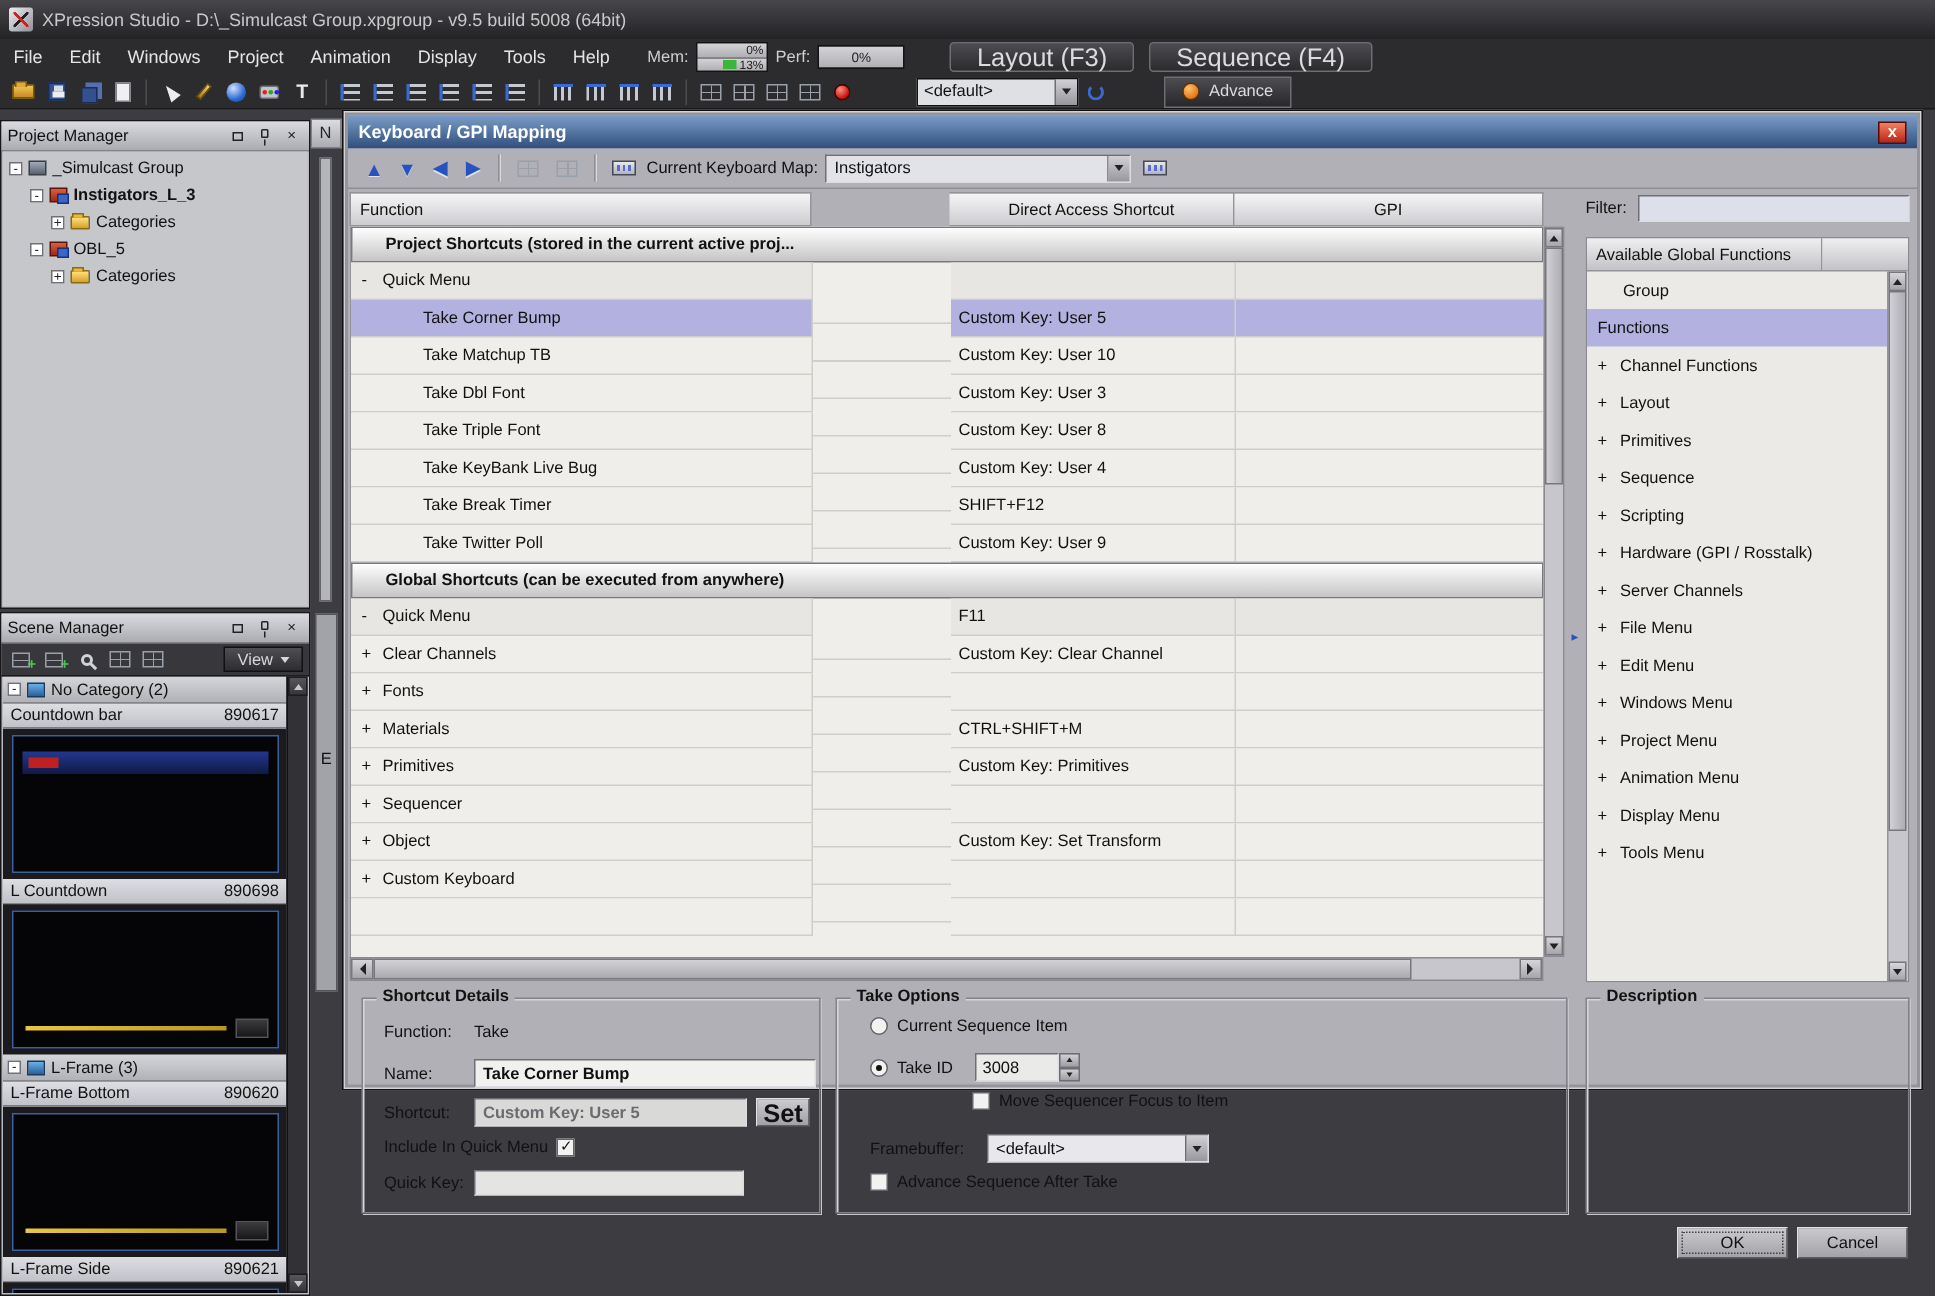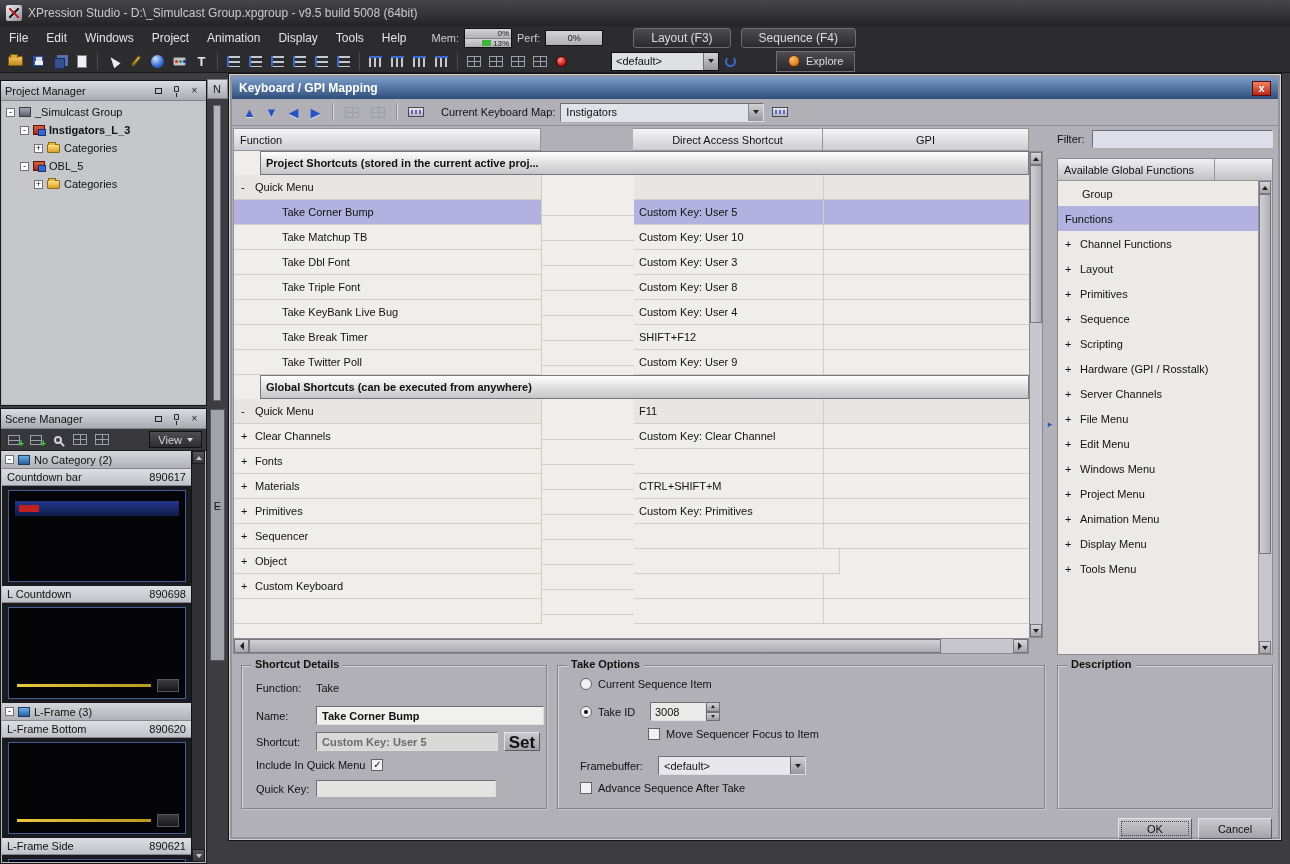--- a/index.html
+++ b/index.html
@@ -14,21 +14,21 @@
 .menu-items{display:flex;height:100%;}
 .menu-item{padding:0 9px;display:flex;align-items:center;cursor:default;}
 .gauges{display:flex;align-items:center;gap:5px;margin-left:16px;color:#cfcfd2;font-size:11px;}
 .gauge{border:1px solid #131315;}
 .gauge.mem{width:48px;height:20px;display:flex;flex-direction:column;font-size:8px;line-height:9px;color:#222;}
 .g-row{display:flex;align-items:center;justify-content:flex-end;gap:2px;height:9px;background:linear-gradient(#d4d4d8,#b0b0b4);padding:0 2px;}
 .g-row + .g-row{border-top:1px solid #84848a;}
 .g-bar{width:9px;height:6px;background:#3db53d;display:inline-block;}
 .gauge.perf{width:58px;height:16px;display:flex;align-items:center;justify-content:center;font-size:9px;color:#222;background:linear-gradient(#d4d4d8,#b0b0b4);}
 .mode-buttons{display:flex;gap:10px;margin-left:30px;}
-.mode-btn{height:20px;padding:0 17px;background:linear-gradient(#4c4c51,#2b2b2e);border:1px solid #6d6d73;border-radius:3px;color:#dcdcde;font-size:12px;font-family:inherit;}
+.mode-btn{height:20px;padding:0 17px;background:linear-gradient(#4c4c51,#2b2b2e);border:1px solid #6d6d73;border-radius:3px;color:#dcdcde;font-size:17px;font-family:inherit;}
 .toolbar{position:absolute;top:50px;left:0;right:0;height:23px;background:#2c2c2f;display:flex;align-items:center;gap:1px;padding:0 5px;border-bottom:1px solid #1a1a1c;}
 .tb-sep{width:1px;height:17px;background:#4c4c50;margin:0 4px;flex:none;}
 .tbi{width:21px;height:21px;display:flex;align-items:center;justify-content:center;position:relative;flex:none;}
 .tb-combo{width:108px;height:19px;background:#dfe0e4;border:1px solid #111;display:flex;align-items:center;margin-left:38px;flex:none;}
 .tb-combo .val{flex:1;padding:0 4px;color:#111;white-space:nowrap;overflow:hidden;}
 .combo-btn{width:15px;height:100%;background:linear-gradient(#d0d0d5,#97979d);border-left:1px solid #6d6d73;display:flex;align-items:center;justify-content:center;flex:none;}
 .tri-down{width:0;height:0;border:3px solid transparent;border-top:4px solid #222;margin-top:3px;}
 .tri-up{width:0;height:0;border:3px solid transparent;border-bottom:4px solid #222;margin-bottom:3px;}
 .explore-btn{height:21px;display:flex;align-items:center;gap:6px;padding:0 11px;margin-left:34px;background:linear-gradient(#4c4c51,#28282b);border:1px solid #6d6d73;color:#dcdcde;font-size:11px;flex:none;}
 
@@ -100,40 +100,40 @@
 .t-l-countdown::before,.t-l-frame-bottom::before{content:"";position:absolute;left:8px;right:34px;bottom:11px;height:3px;background:linear-gradient(90deg,#e8c840,#b89820);}
 .t-l-countdown::after,.t-l-frame-bottom::after{content:"";position:absolute;right:6px;bottom:6px;width:20px;height:11px;background:linear-gradient(#3c3c40,#17171a);border:1px solid #555;}
 
 
 .mid-strip{position:absolute;left:207px;top:73px;width:21px;height:791px;background:#3d3d41;overflow:hidden;}
 .mid-top{position:absolute;left:0;top:6px;width:21px;height:20px;background:linear-gradient(#dadbe0,#abacb2);border:1px solid #808086;color:#222;display:flex;align-items:center;padding-left:5px;}
 .mid-bar{position:absolute;left:6px;top:32px;width:8px;height:296px;background:#b4b5ba;border:1px solid #64646a;}
 .mid-bar2{position:absolute;left:3px;top:336px;width:15px;height:252px;background:#a2a3a8;border:1px solid #54545a;color:#111;display:flex;justify-content:center;padding-top:90px;}
 
 
-.dialog{position:absolute;left:228px;top:73px;width:1054px;height:768px;background:#b1b0b7;border:1px solid #121214;box-shadow:inset 0 0 0 1px #d2d2d7,inset 0 0 0 3px #94949a;}
+.dialog{position:absolute;left:228px;top:73px;width:1054px;height:654px;background:#b1b0b7;border:1px solid #121214;box-shadow:inset 0 0 0 1px #d2d2d7,inset 0 0 0 3px #94949a;}
 .dlg-titlebar{position:absolute;left:3px;top:3px;right:3px;height:22px;background:linear-gradient(#7b9cc8,#2f4e7b);display:flex;align-items:center;padding:0 7px;color:#fff;font-weight:bold;font-size:12px;}
 .dlg-close{margin-left:auto;width:19px;height:15px;background:linear-gradient(#f08060,#bc2414);border:1px solid #560c06;color:#fff;font-size:11px;line-height:13px;text-align:center;font-weight:bold;}
 .dlg-toolbar{position:absolute;left:3px;top:25px;right:3px;height:27px;display:flex;align-items:center;gap:5px;padding:0 9px;background:#b1b0b7;border-bottom:1px solid #8e8e94;}
 .nav-arrow{font-size:13px;color:#2753c0;width:17px;text-align:center;text-shadow:0 1px 0 #dfe2ea;}
 .dt-sep{width:1px;height:18px;background:#8e8e94;margin:0 3px;box-shadow:1px 0 0 #d8d8dc;}
-.kmap-label{margin-left:10px;color:#111;}
+.kmap-label{color:#111;}
 .kmap-combo{width:204px;height:19px;background:#e2e3e9;border:1px solid;border-color:#6e6e76 #dcdce2 #dcdce2 #6e6e76;display:flex;align-items:center;}
 .kmap-combo .val{flex:1;padding:0 5px;}
 .kmap-combo .combo-btn{border-left:1px solid #8a8a90;}
 
 .kb-table{position:absolute;left:4px;top:54px;width:810px;height:526px;}
 .kt-header{display:flex;height:23px;width:796px;}
 .kt-h{background:linear-gradient(#f5f5f6,#cdcdd1);border:1px solid #94949a;border-left:none;display:flex;align-items:center;justify-content:center;color:#111;overflow:hidden;white-space:nowrap;}
 .kt-h:first-child{border-left:1px solid #94949a;justify-content:flex-start;padding-left:6px;}
 .c-fn{width:308px;flex:none;}.c-qm{width:92px;flex:none;margin-top:40px;}.c-da{width:190px;flex:none;}.c-gpi{width:206px;flex:none;}
 .kt-body{position:relative;width:796px;height:487px;background:#efeeeb;border-left:1px solid #94949a;overflow:hidden;}
 .krow{display:flex;height:25px;}
 .krow.section{height:24px;}
-.ksection{width:100%;background:linear-gradient(#fefefe,#c5c5c7);border:1px solid #78787e;font-weight:bold;display:flex;align-items:center;padding-left:5px;white-space:nowrap;overflow:hidden;margin-left:26px;}
+.ksection{width:100%;background:linear-gradient(#fefefe,#c5c5c7);border:1px solid #78787e;font-weight:bold;display:flex;align-items:center;padding-left:22px;white-space:nowrap;overflow:hidden;}
 .kc{border-right:1px solid #cfcec9;border-bottom:1px solid #cfcec9;display:flex;align-items:center;color:#111;overflow:hidden;white-space:nowrap;background:#efeeeb;}
 .krow.group .kc{background:#e7e6e2;}
 .krow.selected .kc{background:#b2b1df;}
 .krow.item .kc.fn{padding-left:48px;}
 .krow.group .kc.fn,.krow.branch .kc.fn{padding-left:7px;}
 .kc.qm,.kc.da{padding-left:5px;}
 .expg{display:inline-block;width:14px;}
 .kt-vscroll{position:absolute;left:796px;top:23px;width:14px;height:487px;background:#c7c6cd;border:1px solid #8a8a90;}
 .sb-btn{position:absolute;left:0;width:12px;height:13px;background:linear-gradient(#d6d6da,#a5a5ab);border:1px solid #76767c;display:flex;align-items:center;justify-content:center;}
 .sb-thumb{position:absolute;left:0;width:12px;background:linear-gradient(90deg,#d0d0d5,#adadb3);border:1px solid #76767c;}
@@ -310,21 +310,21 @@
       <span class="val">&lt;default&gt;</span>
       <span class="combo-btn">
           <i class="tri-down"></i>
         </span>
     </div>
     <span class="tbi">
         <i class="ic s-refresh"></i>
       </span>
     <button class="explore-btn">
       <i class="ic s-explore"></i>
-      <span>Explore</span>
+      <span>Advance</span>
     </button>
   </div>
 
   <div class="left-col">
     <section class="panel pm">
       <div class="panel-hd">
         <span class="ph-title">Project Manager</span>
         <span class="ph-btn">
             <i class="i-float"></i>
           </span>
@@ -625,20 +625,21 @@
      <div class="kc qm c-qm">S</div>
      <div class="kc da c-da"></div>
      <div class="kc gpi c-gpi"></div>
    </div>
           <div class="krow branch">
      <div class="kc fn c-fn">
               <span class="expg">+</span>
               <span>Object</span>
             </div>
      <div class="kc qm c-qm">O</div>
+     <div class="kc da c-da">Custom Key: Set Transform</div>
      <div class="kc gpi c-gpi"></div>
    </div>
           <div class="krow branch">
      <div class="kc fn c-fn">
               <span class="expg">+</span>
               <span>Custom Keyboard</span>
             </div>
      <div class="kc qm c-qm"></div>
      <div class="kc da c-da"></div>
      <div class="kc gpi c-gpi"></div>

